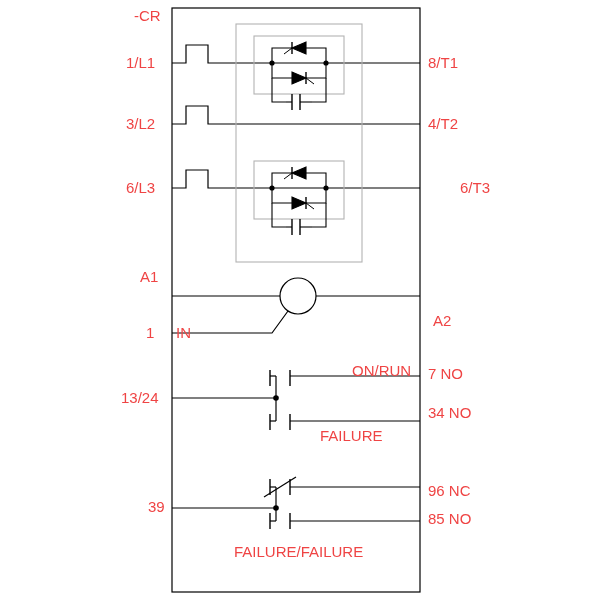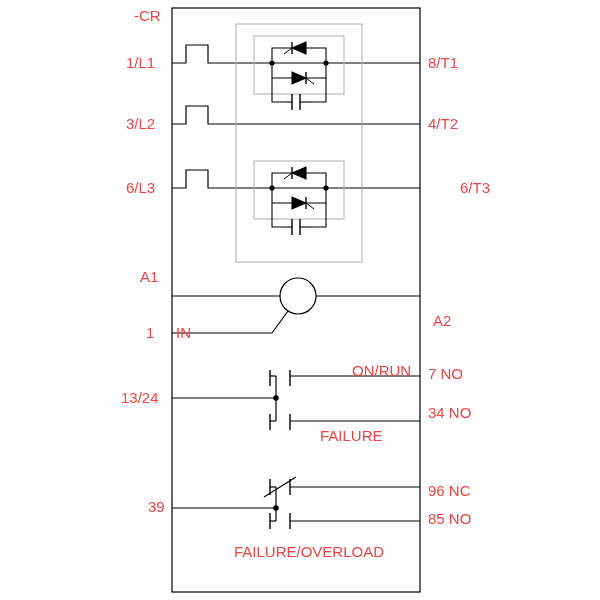--- a/index.html
+++ b/index.html
@@ -167,15 +167,15 @@
   <div class="lbl" style="left:428px; top:116px;">4/T2</div>
   <div class="lbl" style="left:428px; top:180px;margin-left:32px;">6/T3</div>
   <div class="lbl" style="left:433px; top:281px;margin-top:32px;">A2</div>
   <div class="lbl" style="left:428px; top:366px;">7 NO</div>
   <div class="lbl" style="left:428px; top:405px;">34 NO</div>
   <div class="lbl" style="left:428px; top:470px;margin-top:13px;">96 NC</div>
   <div class="lbl" style="left:428px; top:511px;">85 NO</div>
 
   <div class="lbl" style="left:352px; top:363px;">ON/RUN</div>
   <div class="lbl" style="left:320px; top:428px;">FAILURE</div>
-  <div class="lbl" style="left:234px; top:544px;">FAILURE/OVERLOAD</div>
+  <div class="lbl" style="left:234px; top:544px;">FAILURE/FAILURE</div>
 
 </div>
 
 </body></html>

